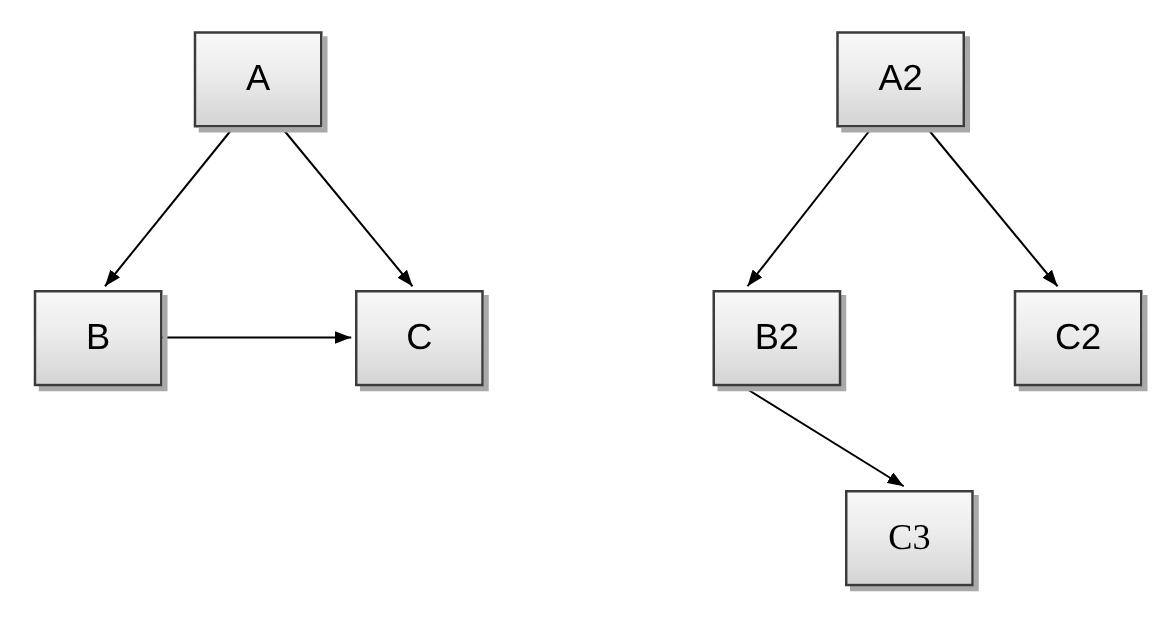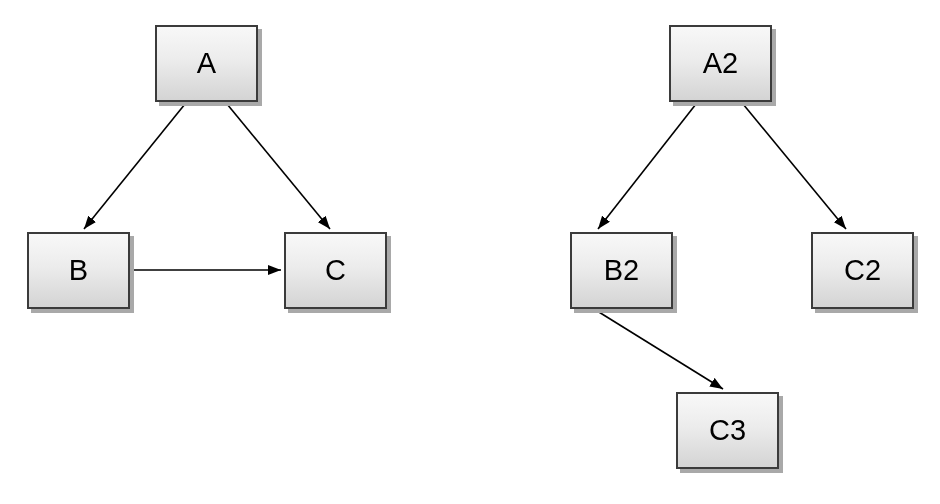--- a/index.html
+++ b/index.html
@@ -41,21 +41,21 @@
     font-size: 29px;
     color: #000000;
     user-select: none;
   }
   .node-A  { left: 155px; top: 25px; }
   .node-B  { left: 27px;  top: 232px; }
   .node-C  { left: 284px; top: 232px; }
   .node-A2 { left: 669px; top: 25px; }
   .node-B2 { left: 542px; top: 232px; margin-left: 28px; }
   .node-C2 { left: 799px; top: 232px; margin-left: 12px; }
-  .node-C3 { left: 676px; top: 392px; }
+  .node-C3 { left: 676px; top: 392px; font-family: Liberation Serif, serif; }
 </style>
 </head>
 <body>
 
 <div class="canvas">
 
   <svg class="edges-layer" width="940" height="504" viewBox="0 0 940 504" xmlns="http://www.w3.org/2000/svg">
     <defs>
       <marker id="arrow" markerUnits="userSpaceOnUse" markerWidth="14" markerHeight="10" refX="13" refY="5" orient="auto">
         <path d="M0,0 L13,5 L0,10 Z" fill="#000000"></path>

